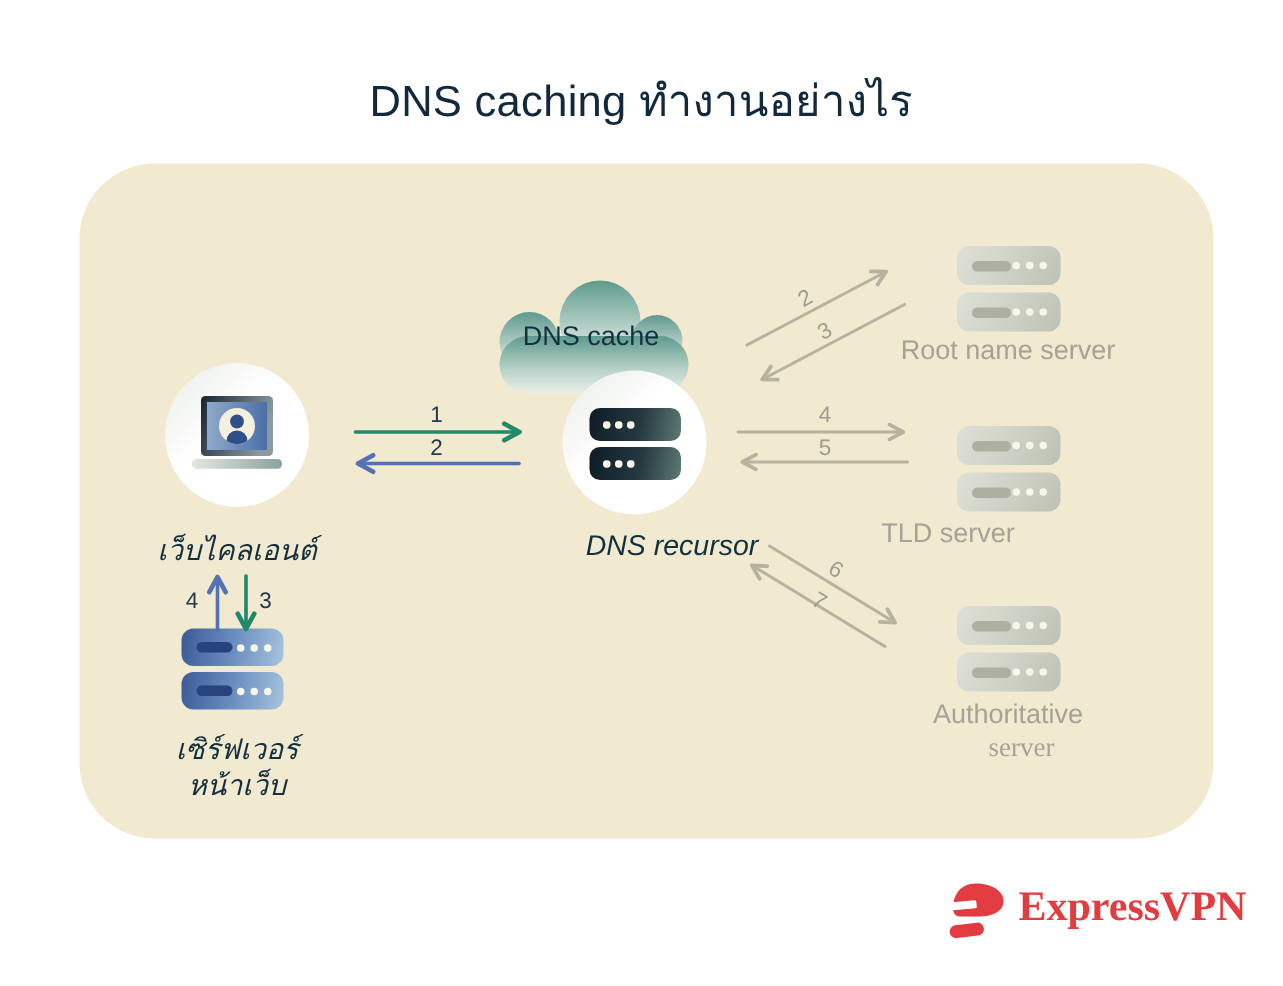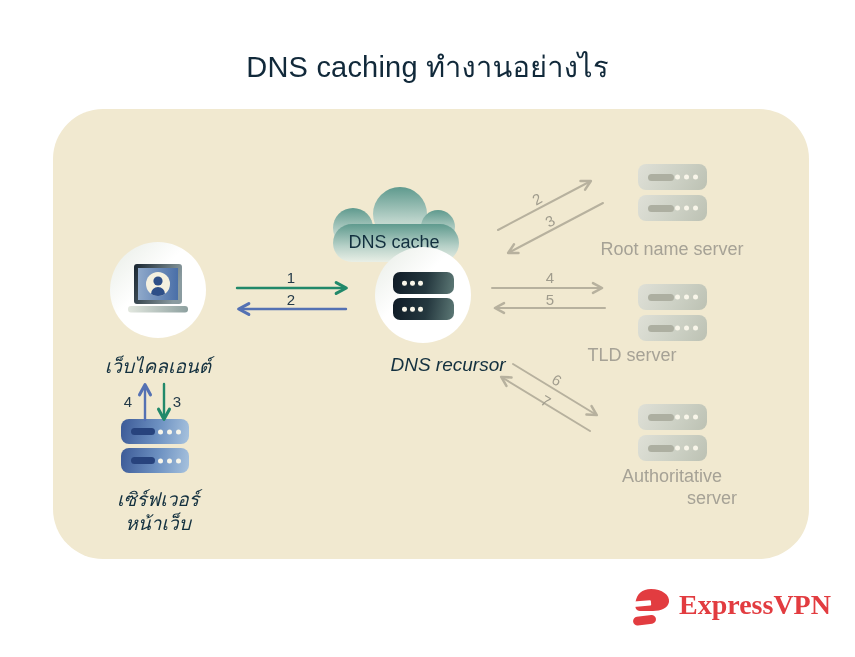--- a/index.html
+++ b/index.html
@@ -78,21 +78,21 @@
       <stop offset="1" stop-color="#e9efe6"></stop>
     </linearGradient>
   </defs>
   <g fill="url(#cloudG)">
     <circle cx="27" cy="42" r="20"></circle>
     <circle cx="74" cy="28" r="27"></circle>
     <circle cx="112" cy="41" r="17"></circle>
     <rect x="7" y="38" width="126" height="38" rx="19"></rect>
   </g>
 </svg>
-<div class="lbl dark f18" style="left:394px;top:232px;">DNS cache</div>
+<div class="lbl dark f18" style="left:394px;top:214px;">DNS cache</div>
 
 <div class="node-circle" style="left:110px;top:242px;"></div>
 <svg class="overlay" style="left:126px;top:262px;" width="64" height="54" viewBox="0 0 64 54">
   <defs>
     <linearGradient id="frameG" x1="0" y1="0" x2="1" y2="0.3">
       <stop offset="0" stop-color="#17242f"></stop>
         <stop offset="1" stop-color="#8a9ba0"></stop>
     </linearGradient>
     <linearGradient id="screenG" x1="0" y1="0" x2="1" y2="0">
       <stop offset="0" stop-color="#8fa9ca"></stop>
@@ -147,21 +147,21 @@
     </div>
   <div class="row">
       <span class="bar"></span>
       <span class="dots">
         <i></i>
         <i></i>
         <i></i>
       </span>
     </div>
 </div>
-<div class="lbl graytxt f18" style="left:672px;top:223px;margin-top:16px;">Root name server</div>
+<div class="lbl graytxt f18" style="left:672px;top:223px;">Root name server</div>
 
 <div class="srv gray-srv" style="left:638px;top:284px;">
   <div class="row">
       <span class="bar"></span>
       <span class="dots">
         <i></i>
         <i></i>
         <i></i>
       </span>
     </div>
@@ -188,21 +188,21 @@
   <div class="row">
       <span class="bar"></span>
       <span class="dots">
         <i></i>
         <i></i>
         <i></i>
       </span>
     </div>
 </div>
 <div class="lbl graytxt f18" style="left:672px;top:466px;">Authoritative</div>
-<div class="lbl graytxt f18" style="left:712px;top:488px;">server</div>
+<div class="lbl graytxt f18" style="left:681px;top:488px;font-family:Liberation Serif, serif;">server</div>
 
 <div class="srv blue-srv" style="left:121px;top:419px;">
   <div class="row">
       <span class="bar"></span>
       <span class="dots">
         <i></i>
         <i></i>
         <i></i>
       </span>
     </div>

